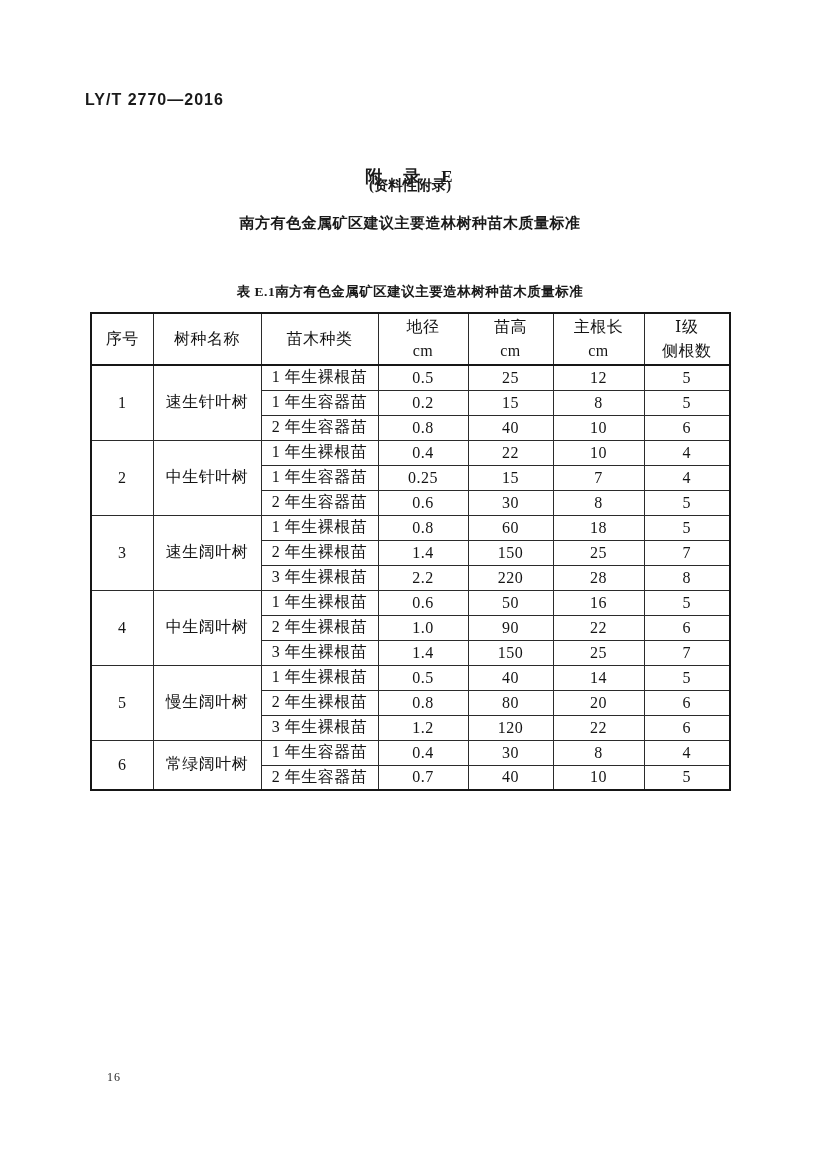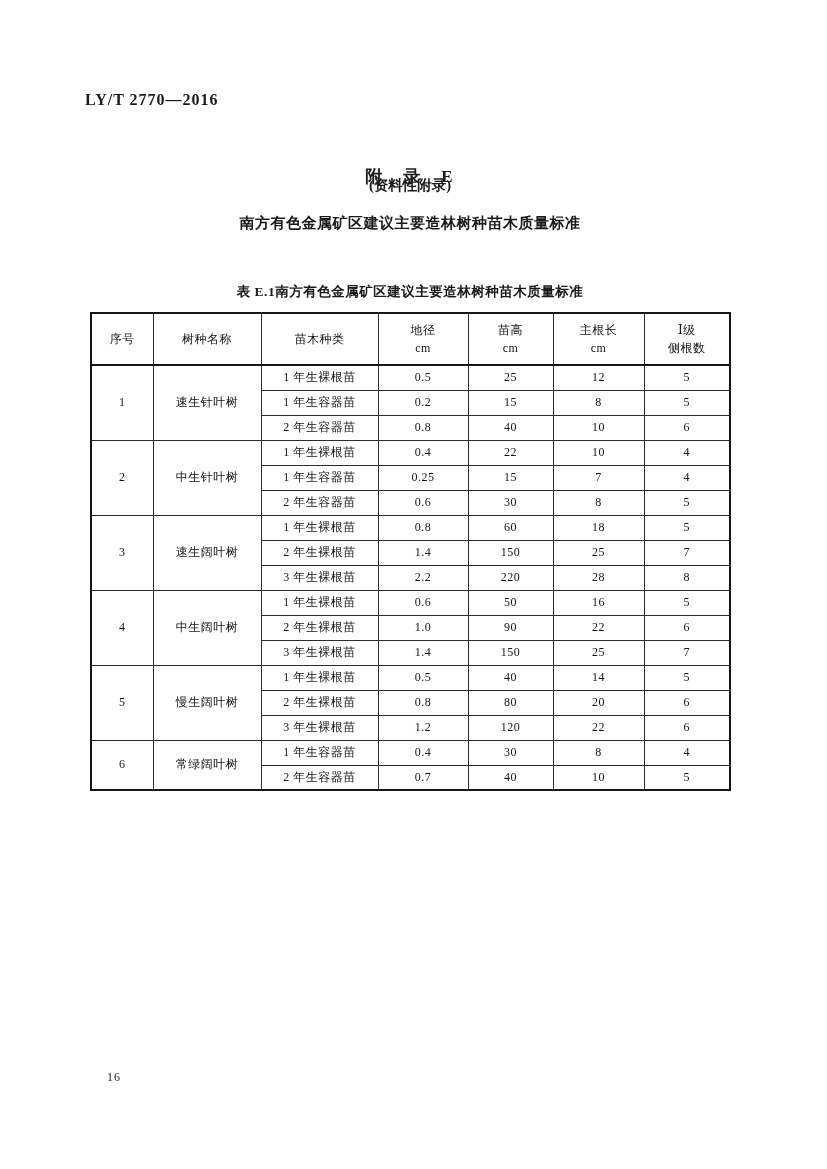--- a/index.html
+++ b/index.html
@@ -8,41 +8,41 @@
     width:827px;height:1169px;
     margin:0 auto;
     background:#ffffff;
     font-family:"Liberation Serif","DejaVu Serif",serif;
     color:#1a1a1a;
     overflow:hidden;
   }
   .doc-number{
     position:absolute;left:85px;top:91px;
     font-size:16px;font-weight:bold;letter-spacing:1px;
-    font-family:Liberation Serif, serif;
+    font-family:Liberation Sans, sans-serif;
   }
   .center-block{position:absolute;left:90px;width:640px;text-align:center;}
   .appendix-title{top:165px;font-size:17px;font-weight:bold;letter-spacing:2px;}
   .appendix-subtitle{top:176px;font-size:14.5px;font-weight:bold;}
   .appendix-heading{top:214px;font-size:15px;font-weight:bold;letter-spacing:0.5px;}
   .body-paragraph{
     position:absolute;left:88px;top:247px;width:640px;
     font-size:14.5px;text-indent:2em;letter-spacing:0.5px;
   }
   .table-caption{
     position:absolute;left:90px;top:283px;width:640px;
     text-align:center;font-size:13.5px;font-weight:bold;letter-spacing:0.5px;
   }
   .table-caption .cap-label{}
   table.std{
     position:absolute;left:90px;top:312px;
     width:639px;
     border-collapse:collapse;
     table-layout:fixed;
-    font-size:12px;
+    font-size:16px;
     color:#141414;
   }
   table.std th,table.std td{
     border:1px solid #2b2b2b;
     text-align:center;vertical-align:middle;
     padding:0 2px;
     letter-spacing:0.5px;
   }
   table.std{border:2px solid #161616;}
   table.std thead tr{height:52px;}

